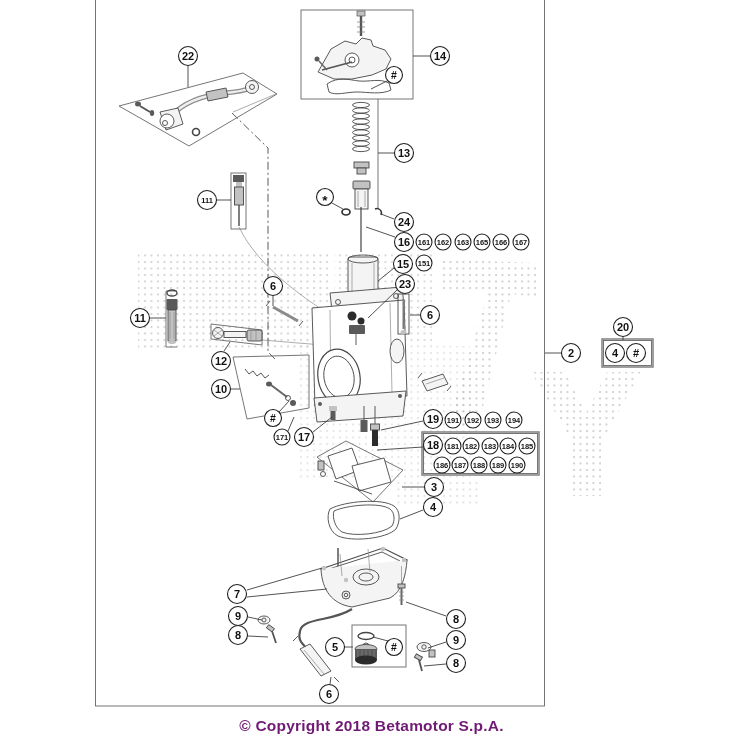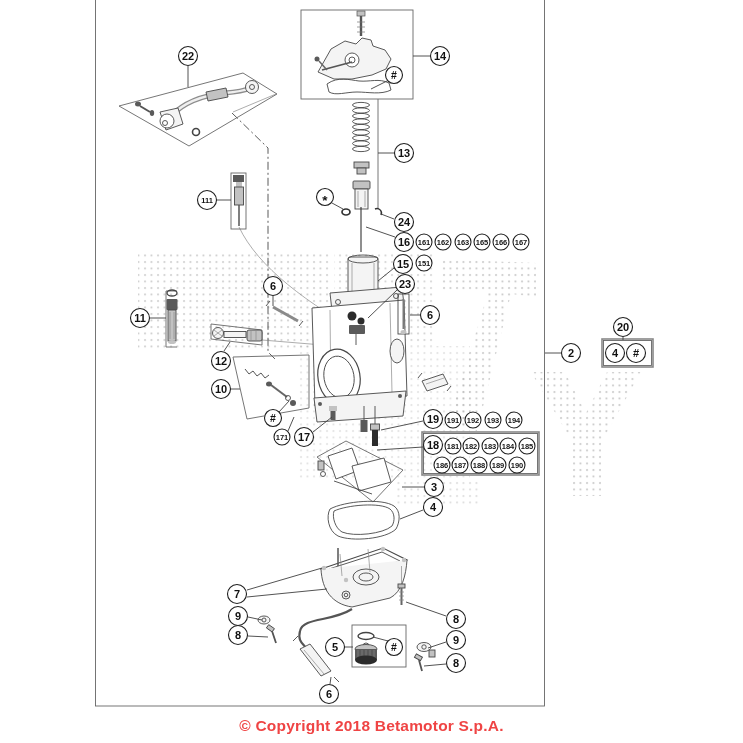--- a/index.html
+++ b/index.html
@@ -9,21 +9,21 @@
   svg{display:block;}
   .ln{stroke:#474747;stroke-width:.9;fill:none;}
   .ln2{stroke:#666;stroke-width:.9;fill:none;}
   .thin{stroke:#8a8a8a;stroke-width:.7;fill:none;}
   .fillw{fill:#ffffff;}
   .fl{fill:#f4f4f4;}
   .fm{fill:#c2c2c2;}
   .fd{fill:#5a5a5a;}
   .fk{fill:#2b2b2b;}
   #copyright{position:absolute;left:0;right:0;top:717px;text-align:center;
-     font-size:15.5px;font-weight:bold;color:#ef4444;letter-spacing:.2px;}
+     font-size:15.5px;font-weight:bold;color:#701a75;letter-spacing:.2px;}
 </style>
 </head>
 <body>
 
 <div id="stage">
 <svg width="743" height="743" viewBox="0 0 743 743">
   <defs>
     <pattern id="dots" width="6.5" height="6.5" patternUnits="userSpaceOnUse">
       <circle cx="2" cy="2" r="1" fill="#9a9a9a"></circle>
     </pattern>

